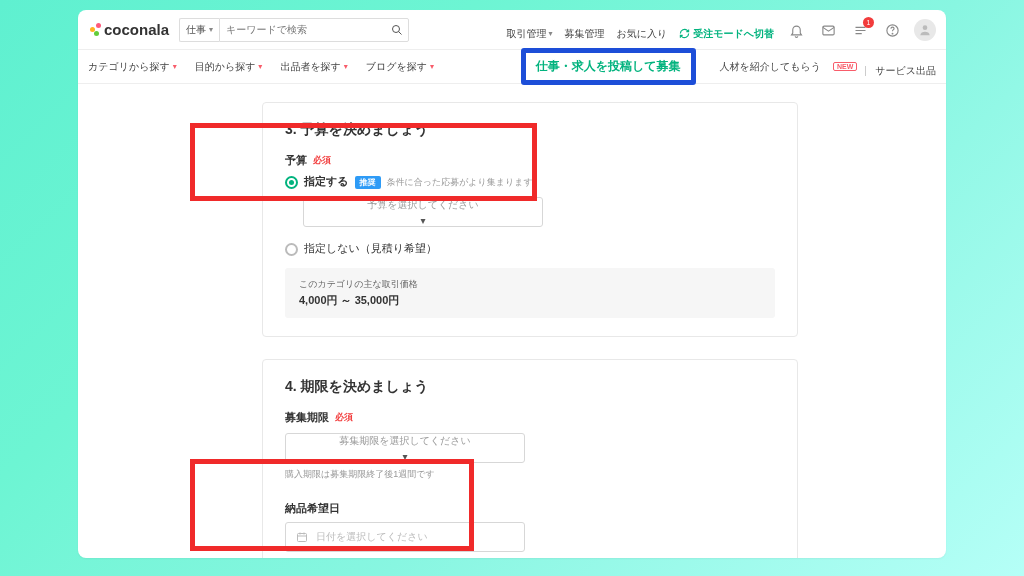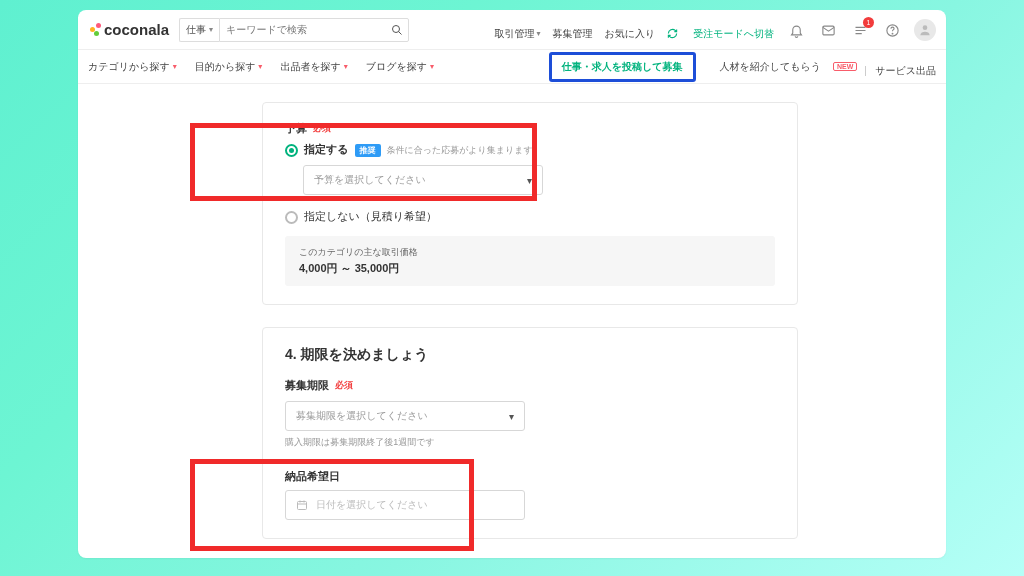--- a/index.html
+++ b/index.html
@@ -53,34 +53,34 @@
     width: 190px; height: 24px;
   }
   .searchbox input {
     border:none; outline:none; font-size:10px; padding:3px 6px; flex:1;
     color:#666; background:transparent;
   }
   .search-icon { width:22px; display:flex; justify-content:center; color:#555; }
   .header-spacer { flex:1; }
   .hnav { display:flex; align-items:flex-end; gap:12px; }
   .hnav .hlink { font-size:10px; color:#444; display:flex; align-items:center; gap:2px; }
-  .mode-switch { font-size:10px; color:#02b37e; display:flex; align-items:center; gap:15px; font-weight:400;}
+  .mode-switch { font-size:10px; color:#02b37e; display:flex; align-items:center; gap:3px; font-weight:700;}
   .icon-btn { width:20px; height:20px; display:flex; align-items:center; justify-content:center; color:#666; position:relative;}
   .badge { position:absolute; top:-4px; right:-4px; background:#f23c3c; color:#fff; font-size:7px; width:11px; height:11px; border-radius:50%; display:flex; align-items:center; justify-content:center;}
   .avatar { width:22px; height:22px; border-radius:50%; background:#e8e8e8; display:flex; align-items:center; justify-content:center; color:#aaa;}
   
   .subnav {
     height:34px; display:flex; align-items:center; padding:0 10px;
     border-bottom:1px solid #eee;
   }
   .subnav .navlink { font-size:10px; color:#444; display:flex; align-items:center; gap:3px; margin-right:18px;}
   .subnav .navlink .chev { color:#f85c6a; font-size:8px;}
   .subnav-spacer { flex:1; }
   .post-btn {
-    border:3px solid #1d4ed8; color:#02b37e; font-size:10px; font-weight:600;
+    border:5px solid #1d4ed8; color:#02b37e; font-size:12px; font-weight:600;
     padding:5px 10px; border-radius:3px;
   }
   .introduce { font-size:10px; color:#444; margin-left:24px; display:flex; align-items:center; gap:12px;}
   .new-tag { border:1px solid #f85c6a; color:#f85c6a; font-size:7px; padding:0 3px; border-radius:2px; font-weight:700;}
   .service-sell { font-size:10px; color:#444; margin-left:18px; position:relative;margin-top:8px;}
   .service-sell:before { content:""; position:absolute; left:-10px; top:2px; height:10px; width:1px; background:#ccc;}
   
   .content {
     height: calc(100% - 74px);
     overflow: hidden;
@@ -106,21 +106,21 @@
   .reco-tag { background:#2e9bf6; color:#fff; font-size:8px; padding:1px 5px; border-radius:2px; font-weight:600;}
   .hint { font-size:9px; color:#999;}
   .select-box {
     margin-top:8px;
     width: 240px;
     height:30px;
     border:1px solid #d7d7d7;
     border-radius:3px;
     display:flex; align-items:center; justify-content:space-between;
     padding:0 10px;
-    font-size:10px; color:#999;
+    font-size:10px; color:#999;flex-direction:column;
   }
   .select-box.inset { margin-left:18px;}
   .price-box {
     margin-top:12px;
     background:#f6f6f6;
     border-radius:3px;
     padding:10px 14px;
   }
   .price-box .pb-label { font-size:9px; color:#666;}
   .price-box .pb-val { font-size:11px; font-weight:700; color:#333; margin-top:2px;}
@@ -246,20 +246,21 @@
     <div class="introduce">
       <span>人材を紹介してもらう</span>
       <span class="new-tag">NEW</span>
     </div>
     <div class="service-sell">サービス出品</div>
   </div>
 
   <div class="content">
 
     <div class="card">
+      <div class="sec-title">3. 予算を決めましょう</div>
       <div class="field-row">
         <div class="field-label">
           <span>予算</span>
           <span class="req">必須</span>
         </div>
         <div class="radio-row">
           <span class="radio checked"></span>
           <span class="radio-label">指定する</span>
           <span class="reco-tag">推奨</span>
           <span class="hint">条件に合った応募がより集まります</span>

